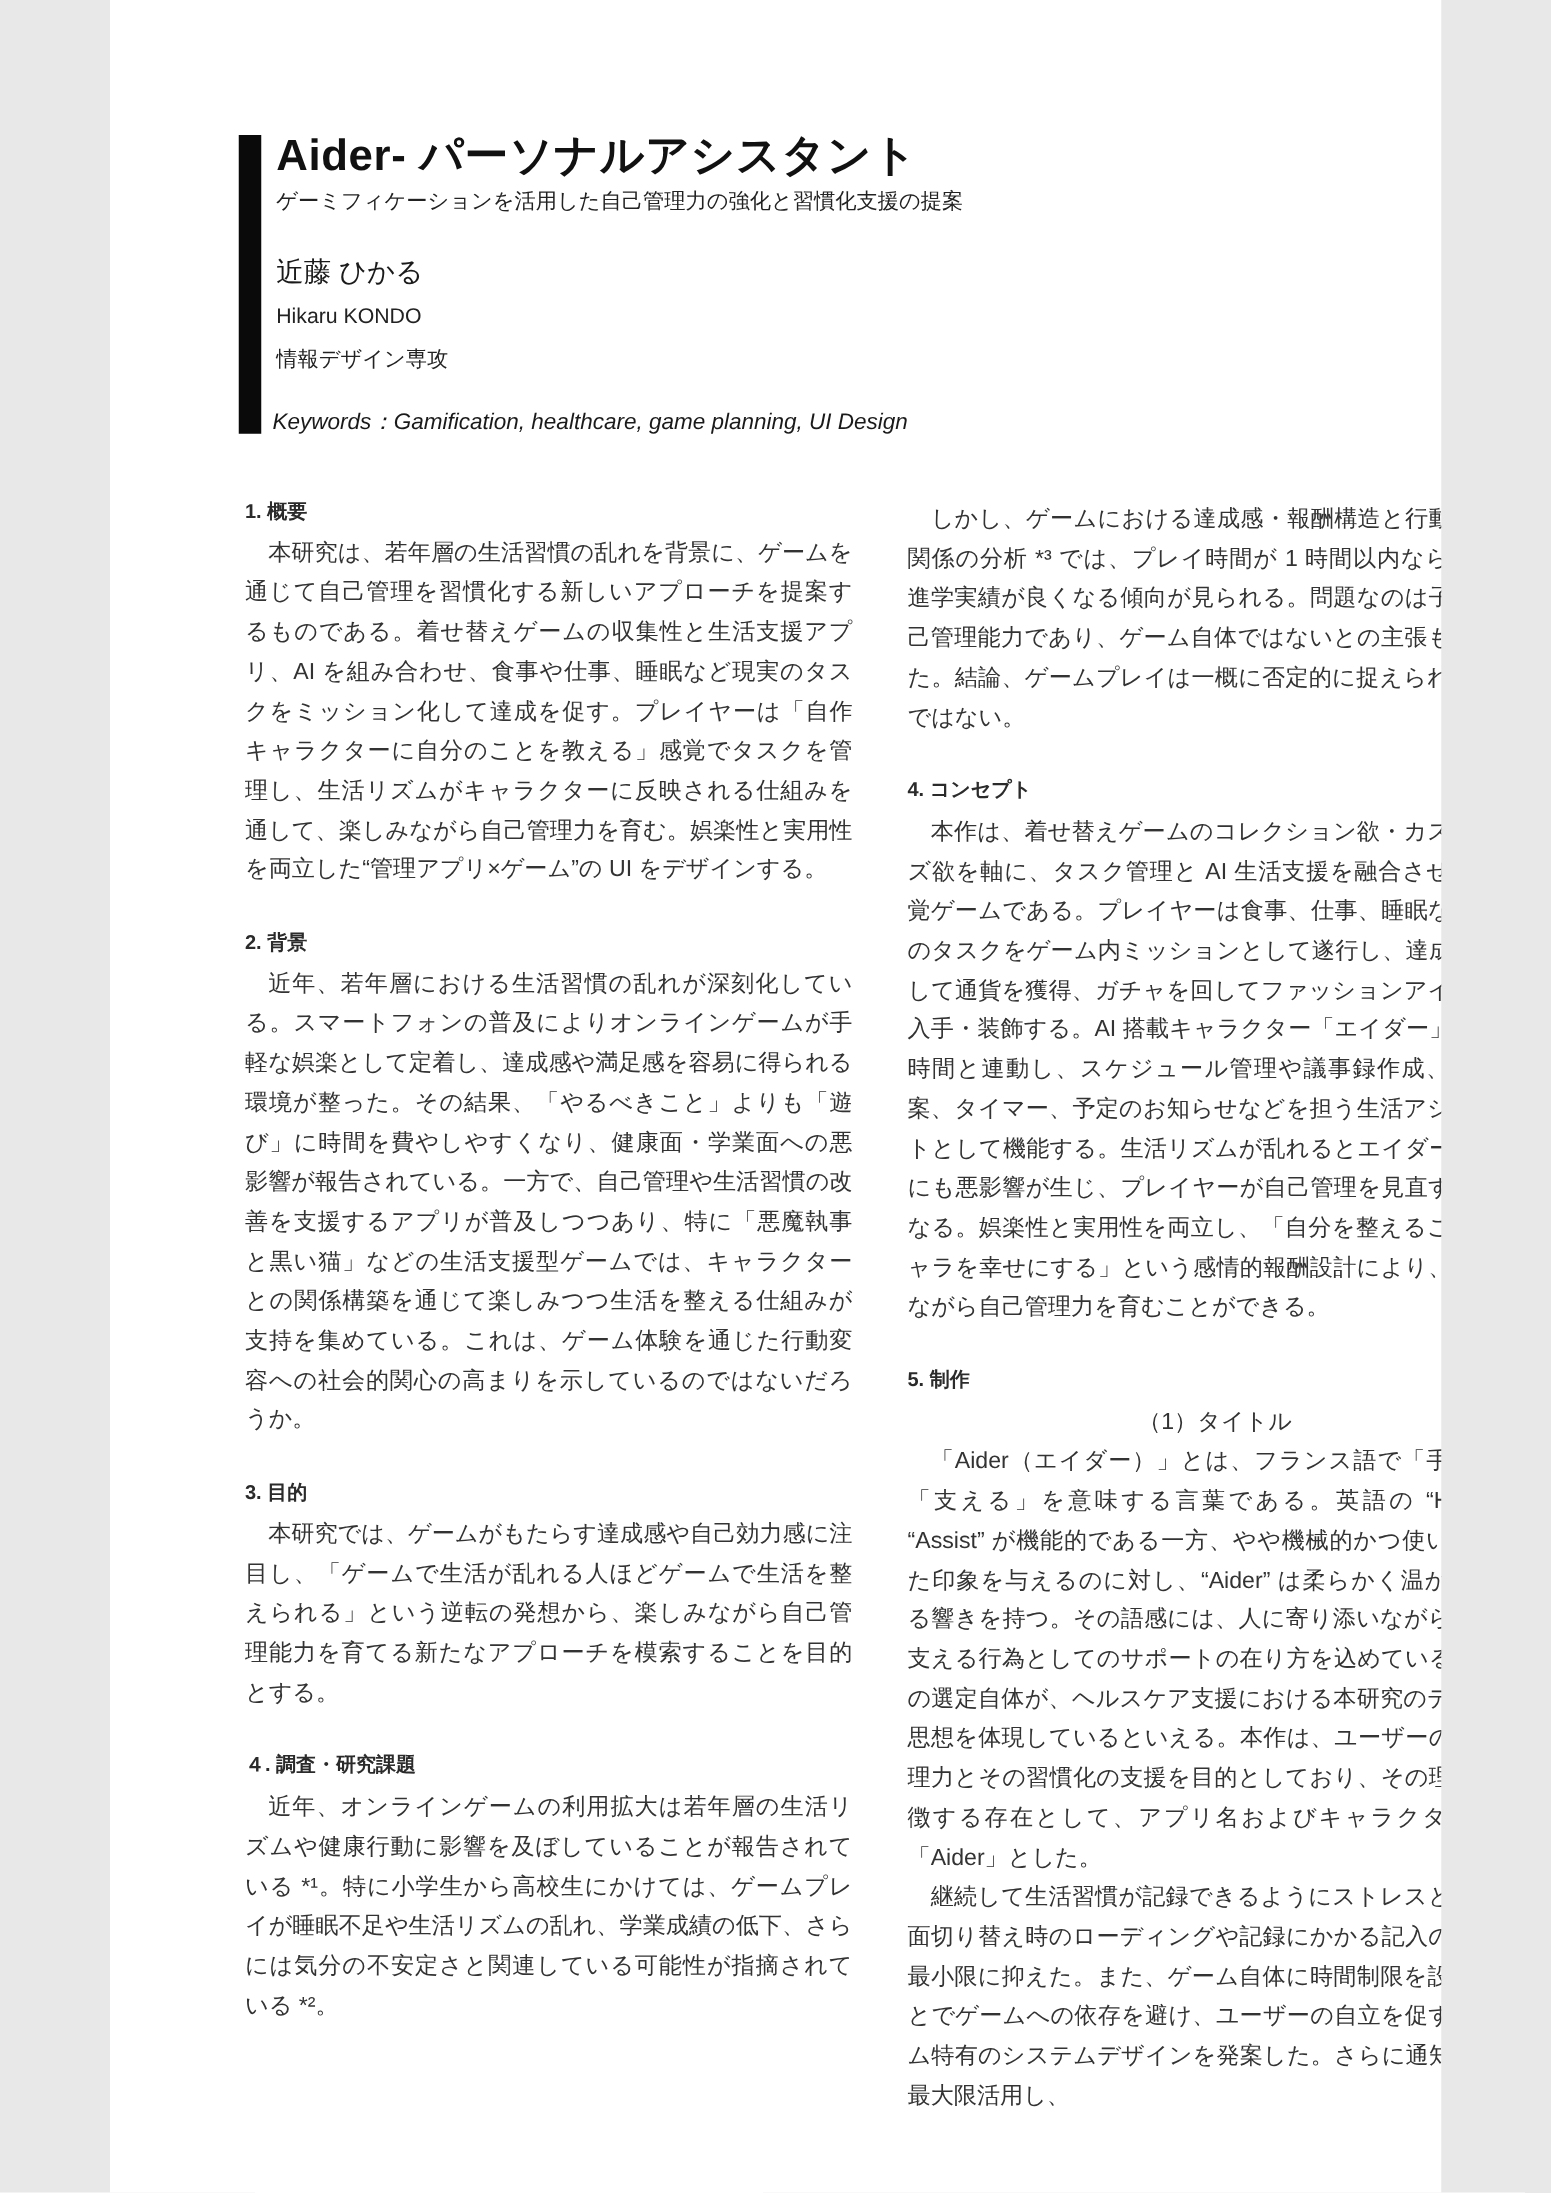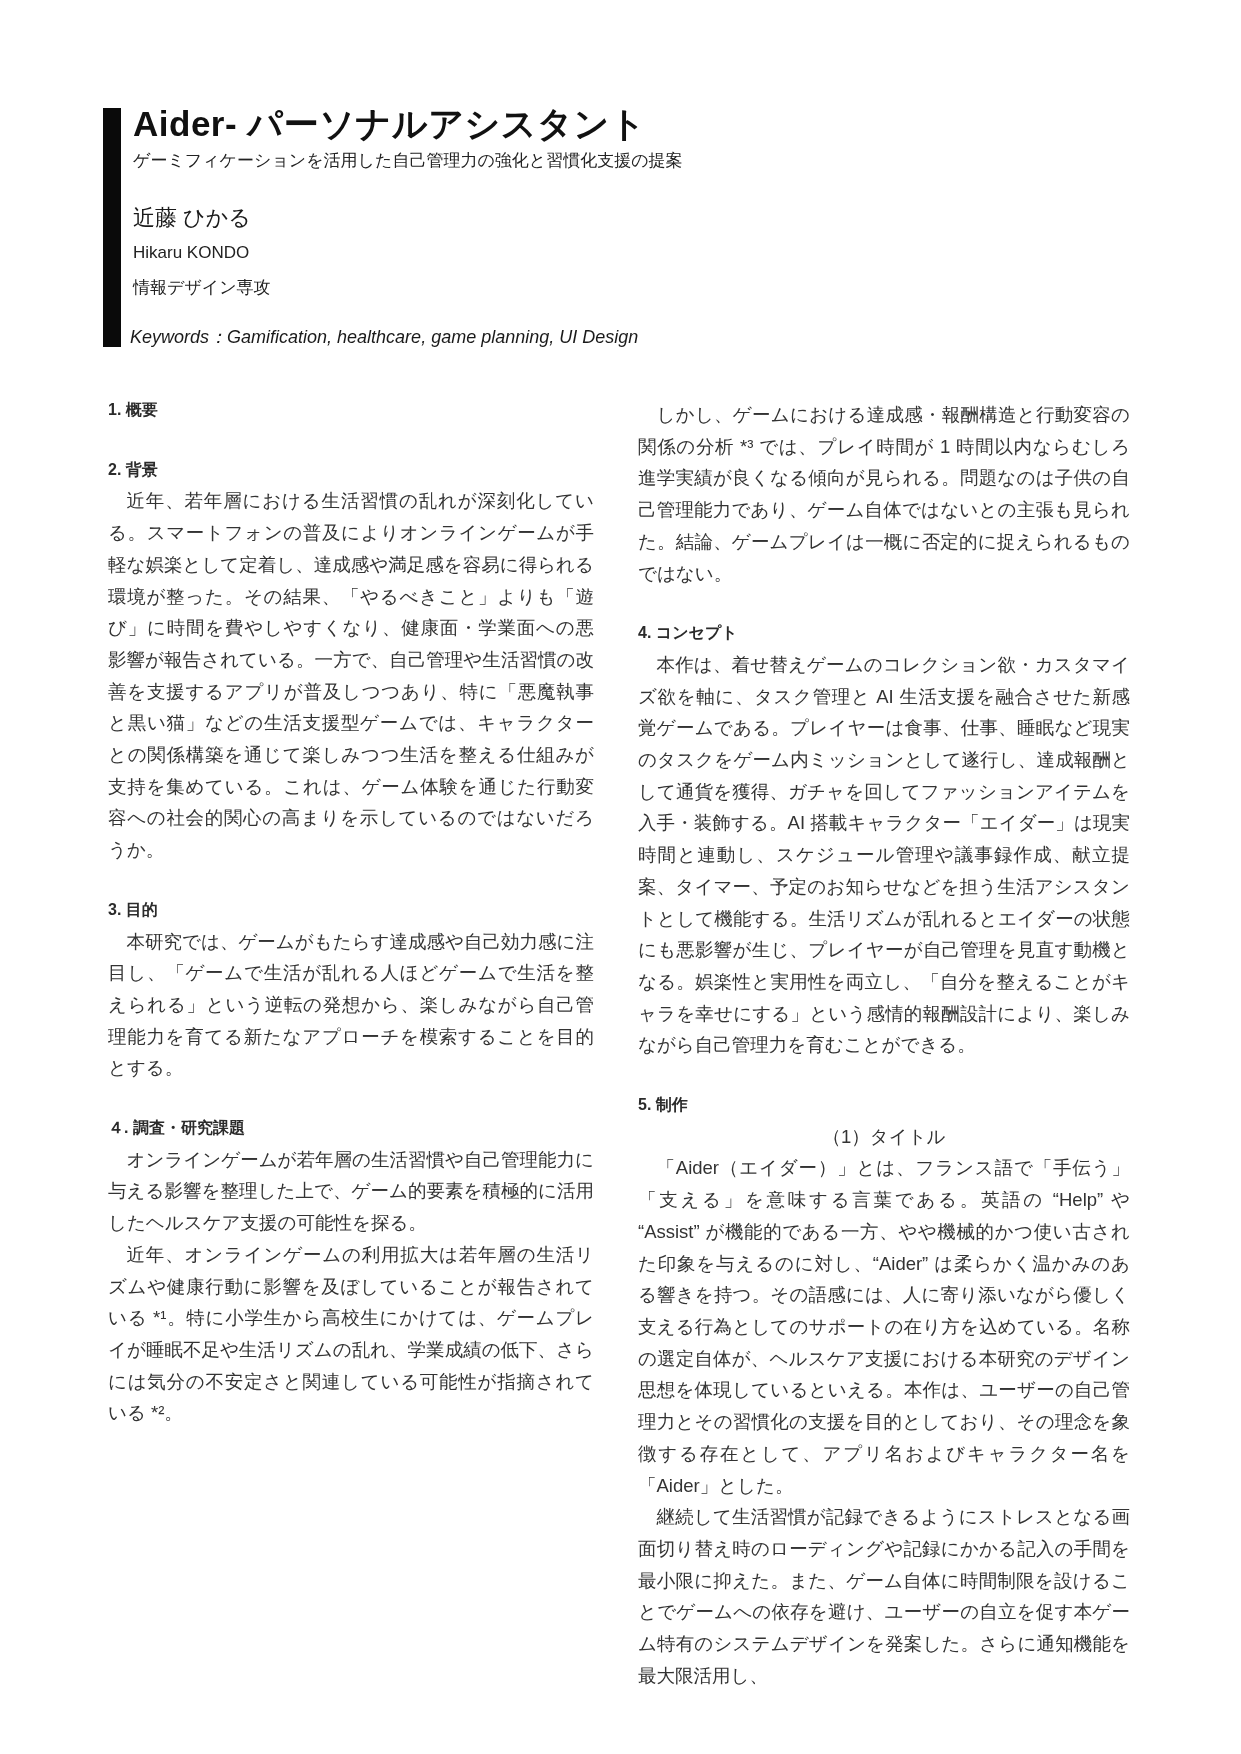--- a/index.html
+++ b/index.html
@@ -2,21 +2,21 @@
 <html lang="ja"><head>
 <meta charset="utf-8">
 <style>
   html,body{margin:0;padding:0;}
   body{
     background:#e8e8e8;
     font-family:"Liberation Sans","DejaVu Sans",sans-serif;
   }
   .page{
     position:relative;
-    width:1241px;
+    width:1065px;
     height:1754px;
     margin:0 auto;
     background:#ffffff;
     overflow:hidden;
     color:#333333;
   }
   
   .accent-bar{
     position:absolute;
     left:103px; top:108px;
@@ -105,26 +105,26 @@
   <div class="accent-bar"></div>
   <div class="title">Aider- パーソナルアシスタント</div>
   <div class="subtitle">ゲーミフィケーションを活用した自己管理力の強化と習慣化支援の提案</div>
   <div class="author-ja">近藤 ひかる</div>
   <div class="author-en">Hikaru KONDO</div>
   <div class="affiliation">情報デザイン専攻</div>
   <div class="keywords">Keywords：Gamification, healthcare, game planning, UI Design</div>
 
   <div class="col col-left">
     <h2 class="h">1. 概要</h2>
+    <p class="para">本研究は、若年層の生活習慣の乱れを背景に、ゲームを通じて自己管理を習慣化する新しいアプローチを提案するものである。着せ替えゲームの収集性と生活支援アプリ、AI を組み合わせ、食事や仕事、睡眠など現実のタスクをミッション化して達成を促す。プレイヤーは「自作キャラクターに自分のことを教える」感覚でタスクを管理し、生活リズムがキャラクターに反映される仕組みを通して、楽しみながら自己管理力を育む。娯楽性と実用性を両立した“管理アプリ×ゲーム”の UI をデザインする。</p>
     <h2 class="h gap">2. 背景</h2>
     <p class="para">近年、若年層における生活習慣の乱れが深刻化している。スマートフォンの普及によりオンラインゲームが手軽な娯楽として定着し、達成感や満足感を容易に得られる環境が整った。その結果、「やるべきこと」よりも「遊び」に時間を費やしやすくなり、健康面・学業面への悪影響が報告されている。一方で、自己管理や生活習慣の改善を支援するアプリが普及しつつあり、特に「悪魔執事と黒い猫」などの生活支援型ゲームでは、キャラクターとの関係構築を通じて楽しみつつ生活を整える仕組みが支持を集めている。これは、ゲーム体験を通じた行動変容への社会的関心の高まりを示しているのではないだろうか。</p>
     <h2 class="h gap">3. 目的</h2>
     <p class="para">本研究では、ゲームがもたらす達成感や自己効力感に注目し、「ゲームで生活が乱れる人ほどゲームで生活を整えられる」という逆転の発想から、楽しみながら自己管理能力を育てる新たなアプローチを模索することを目的とする。</p>
     <h2 class="h gap">４. 調査・研究課題</h2>
-    <p class="para">オンラインゲームが若年層の生活習慣や自己管理能力に与える影響を整理した上で、ゲーム的要素を積極的に活用したヘルスケア支援の可能性を探る。</p>
     <p class="para">近年、オンラインゲームの利用拡大は若年層の生活リズムや健康行動に影響を及ぼしていることが報告されている *¹。特に小学生から高校生にかけては、ゲームプレイが睡眠不足や生活リズムの乱れ、学業成績の低下、さらには気分の不安定さと関連している可能性が指摘されている *²。</p>
   </div>
 
   <div class="col col-right">
     <p class="para">しかし、ゲームにおける達成感・報酬構造と行動変容の関係の分析 *³ では、プレイ時間が 1 時間以内ならむしろ進学実績が良くなる傾向が見られる。問題なのは子供の自己管理能力であり、ゲーム自体ではないとの主張も見られた。結論、ゲームプレイは一概に否定的に捉えられるものではない。</p>
     <h2 class="h gap">4. コンセプト</h2>
     <p class="para">本作は、着せ替えゲームのコレクション欲・カスタマイズ欲を軸に、タスク管理と AI 生活支援を融合させた新感覚ゲームである。プレイヤーは食事、仕事、睡眠など現実のタスクをゲーム内ミッションとして遂行し、達成報酬として通貨を獲得、ガチャを回してファッションアイテムを入手・装飾する。AI 搭載キャラクター「エイダー」は現実時間と連動し、スケジュール管理や議事録作成、献立提案、タイマー、予定のお知らせなどを担う生活アシスタントとして機能する。生活リズムが乱れるとエイダーの状態にも悪影響が生じ、プレイヤーが自己管理を見直す動機となる。娯楽性と実用性を両立し、「自分を整えることがキャラを幸せにする」という感情的報酬設計により、楽しみながら自己管理力を育むことができる。</p>
     <h2 class="h gap">5. 制作</h2>
     <p class="label">（1）タイトル</p>
     <p class="para">「Aider（エイダー）」とは、フランス語で「手伝う」「支える」を意味する言葉である。英語の “Help” や “Assist” が機能的である一方、やや機械的かつ使い古された印象を与えるのに対し、“Aider” は柔らかく温かみのある響きを持つ。その語感には、人に寄り添いながら優しく支える行為としてのサポートの在り方を込めている。名称の選定自体が、ヘルスケア支援における本研究のデザイン思想を体現しているといえる。本作は、ユーザーの自己管理力とその習慣化の支援を目的としており、その理念を象徴する存在として、アプリ名およびキャラクター名を「Aider」とした。</p>

